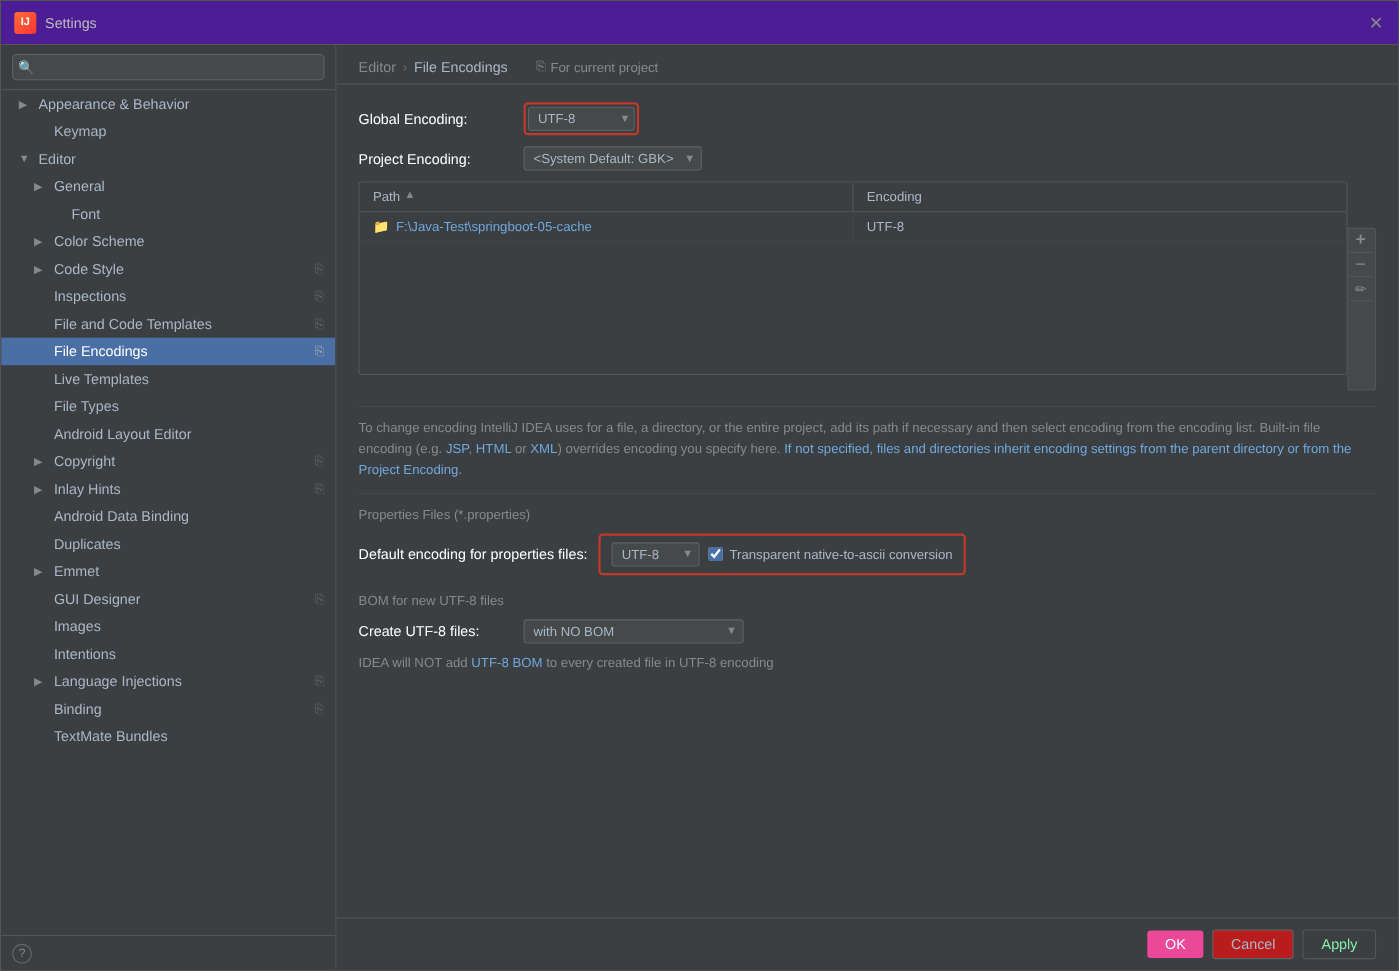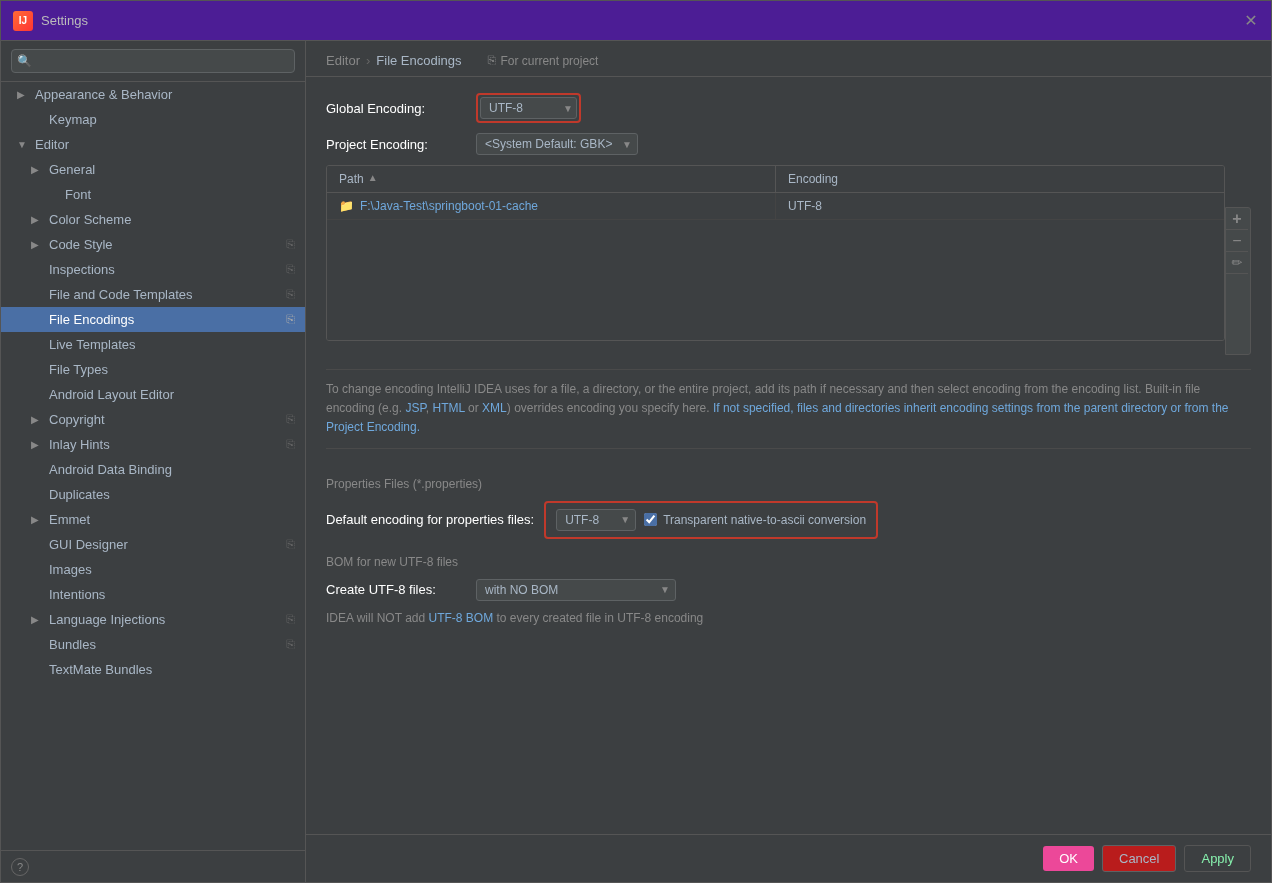--- a/index.html
+++ b/index.html
@@ -278,21 +278,21 @@
       border-bottom: 1px solid #555;
     }
     .folder-icon {
       color: #6fa8dc;
       font-size: 12px;
     }
     .info-text {
       color: #888;
       font-size: 12px;
       line-height: 1.6;
-      margin-bottom: 28px;
+      margin-bottom: 12px;
       padding: 10px 0;
       border-top: 1px solid #4a4a4a;
       border-bottom: 1px solid #4a4a4a;
     }
     .info-text .highlight { color: #6fa8dc; }
     .section-title {
       color: #888;
       font-size: 12px;
       margin-bottom: 10px;
       margin-top: 10px;
@@ -502,21 +502,21 @@
         </div>
 
         <div class="nav-item nav-item-indent1">
           <span class="arrow">▶</span>
           <span>Language Injections</span>
           <span class="icon-copy">⎘</span>
         </div>
 
         <div class="nav-item nav-item-indent1">
           <span class="arrow"></span>
-          <span>Bundles</span>
+          <span>Binding</span>
           <span class="icon-copy">⎘</span>
         </div>
 
         <div class="nav-item nav-item-indent1">
           <span class="arrow"></span>
           <span>TextMate Bundles</span>
         </div>
 
       </div>
 
@@ -570,21 +570,21 @@
               <span>Path</span>
               <span class="sort-arrow">▲</span>
             </div>
             <div class="table-header-cell">
               <span>Encoding</span>
             </div>
           </div>
           <div class="table-row">
             <div class="table-cell">
               <span class="folder-icon">📁</span>
-              <span>F:\Java-Test\springboot-01-cache</span>
+              <span>F:\Java-Test\springboot-05-cache</span>
             </div>
             <div class="table-cell">
               <span>UTF-8</span>
             </div>
           </div>
 
           <div style="height: 120px; background: #3c3f41;"></div>
         </div>
 
         <div style="position: relative; margin-top: -148px; margin-left: calc(100% - 26px); width: 26px; height: 148px; background: #45494a; border: 1px solid #555; border-radius: 0 3px 3px 0;">

